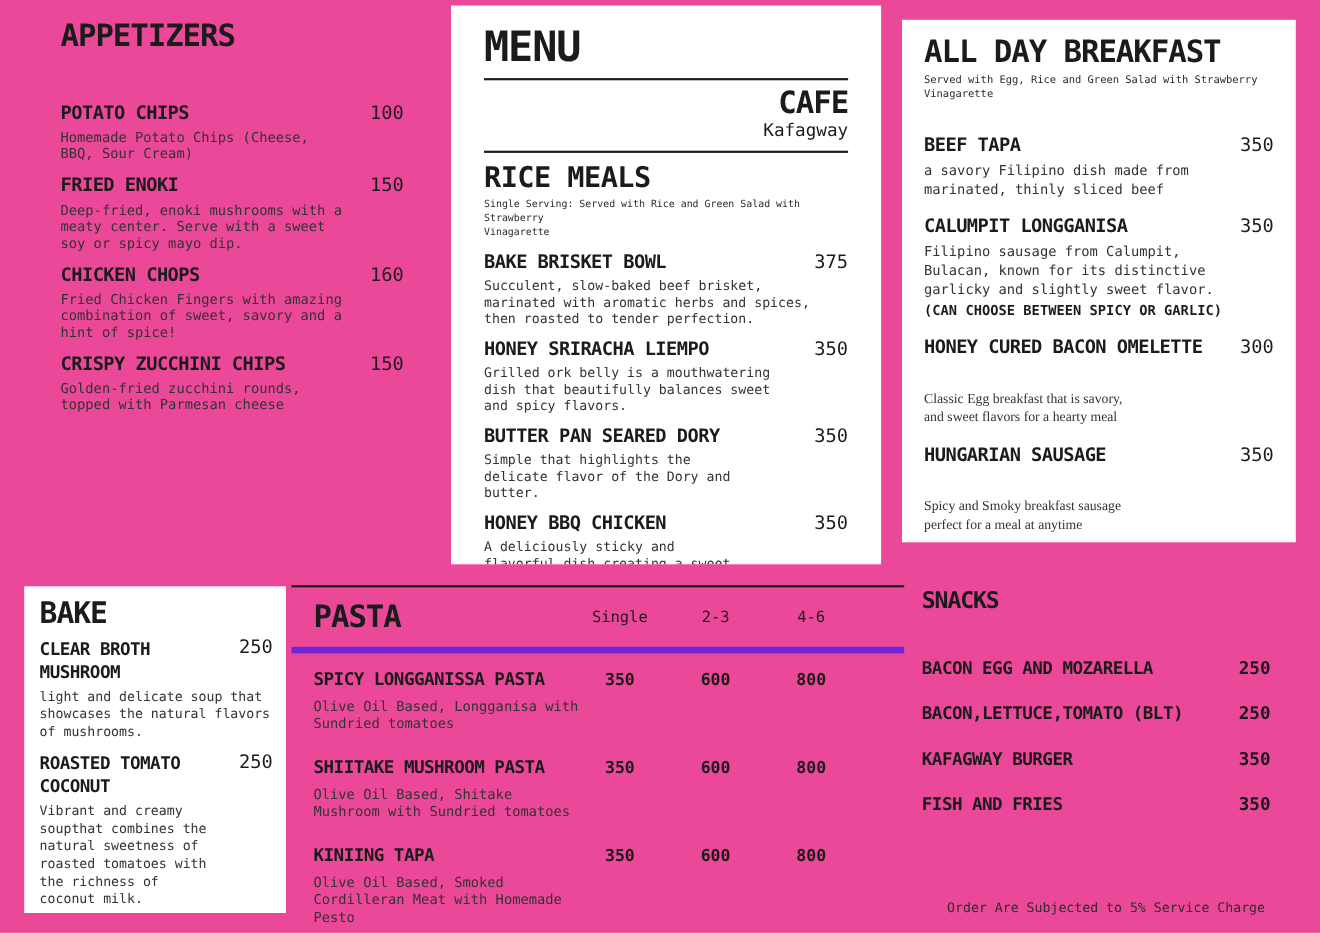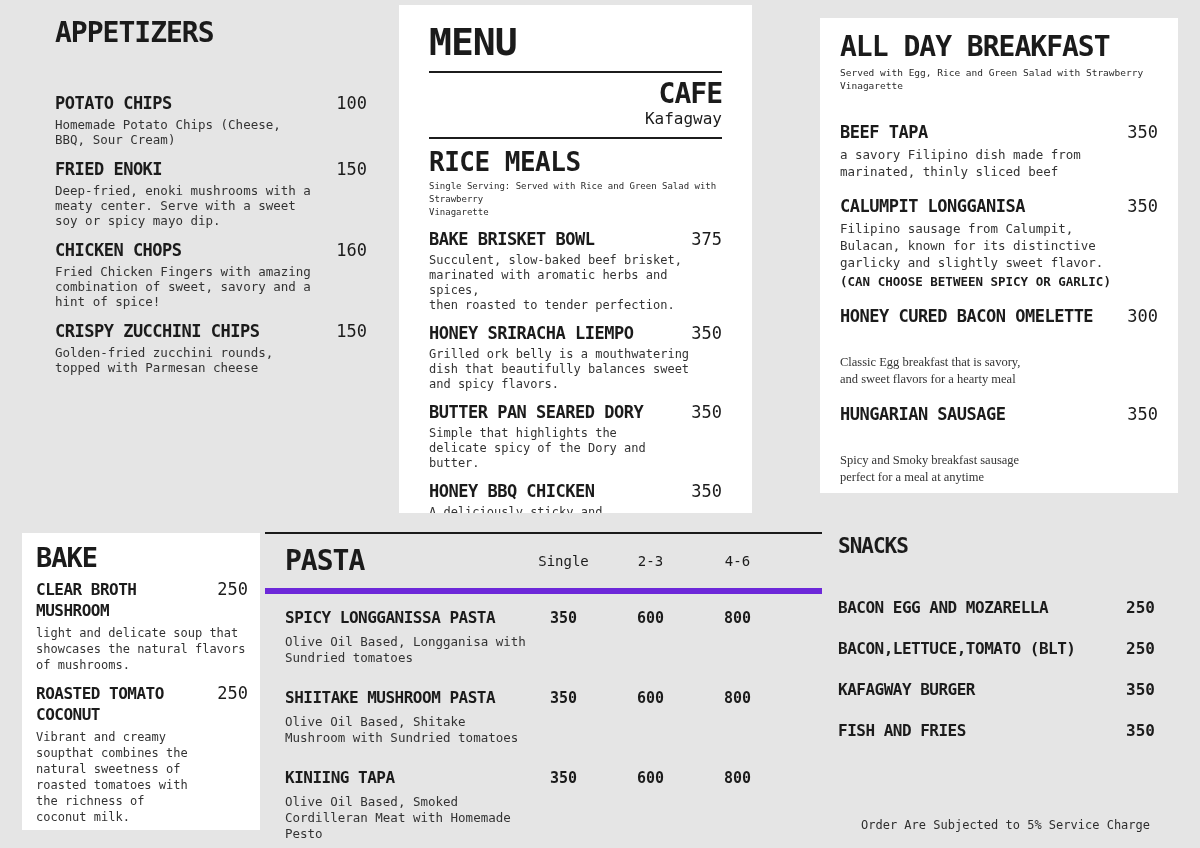--- a/index.html
+++ b/index.html
@@ -1,18 +1,18 @@
 <!DOCTYPE html>
 <html><head>
 <meta charset="utf-8">
 <style>
   html,body{margin:0;padding:0;}
   .canvas{
     position:relative; width:1200px; height:848px; overflow:hidden;
-    background:#e5e5e5; color:#1b1b1b;
+    background:#ec4899; color:#1b1b1b;
     font-family:"DejaVu Sans Mono","Liberation Mono",monospace;
   }
   .card{position:absolute; background:#ffffff; box-sizing:border-box;}
   section{box-sizing:border-box;}
 
   .sec-title{font-weight:bold; font-size:28px; letter-spacing:-1px; line-height:1.1;}
   .sub{font-size:9px; line-height:13px; white-space:pre-line; color:#2b2b2b; margin-top:3px;}
 
   .item{margin-bottom:12px;}
   .irow{display:flex; justify-content:space-between; align-items:flex-start;}
@@ -20,21 +20,21 @@
   .iprice{font-weight:normal; font-size:17px; line-height:20px;}
   .idesc{font-size:12.5px; line-height:16px; white-space:pre-line; color:#333; margin-top:4px;}
   .inote{font-size:12.5px; line-height:17px; font-weight:bold; color:#1b1b1b; margin-top:2px;}
 
   
   .sec-appetizers{position:absolute; left:55px; top:18px; width:312px;}
   .sec-appetizers .sec-title{margin-bottom:44px;}
   .sec-appetizers .idesc{line-height:15px; font-size:12.5px;}
 
   
-  .menu-card{left:399px; top:5px; width:353px; height:508px; padding:16px 30px; overflow:hidden;}
+  .menu-card{left:410px; top:5px; width:391px; height:508px; padding:16px 30px; overflow:hidden;}
   .menu-title{font-size:38px; font-weight:bold; letter-spacing:-1px; line-height:42px;}
   .rule{border-top:2px solid #1c1c1c; height:0; margin-top:8px;}
   .brand{text-align:right; margin-top:6px;}
   .brand-name{font-size:28px; font-weight:bold; letter-spacing:-1px; line-height:30px;}
   .brand-sub{font-size:16px; line-height:20px;}
   .rice-title{font-size:26px; font-weight:bold; letter-spacing:-0.5px; line-height:30px; margin-top:8px;}
   .menu-card .item{margin-bottom:10px; margin-top:4px;}
   .menu-card .idesc{font-size:12px; line-height:15px;}
   .menu-card .items{margin-top:10px;}
 
@@ -150,21 +150,21 @@
         <div class="idesc">Grilled ork belly is a mouthwatering
 dish that beautifully balances sweet
 and spicy flavors.</div>
       </div>
       <div class="item">
         <div class="irow">
           <span class="iname">BUTTER PAN SEARED DORY</span>
           <span class="iprice">350</span>
         </div>
         <div class="idesc">Simple that highlights the
-delicate spicy of the Dory and
+delicate flavor of the Dory and
 butter.</div>
       </div>
       <div class="item">
         <div class="irow">
           <span class="iname">HONEY BBQ CHICKEN</span>
           <span class="iprice">350</span>
         </div>
         <div class="idesc">A deliciously sticky and
 flavorful dish creating a sweet
 and tangy glaze.</div>

